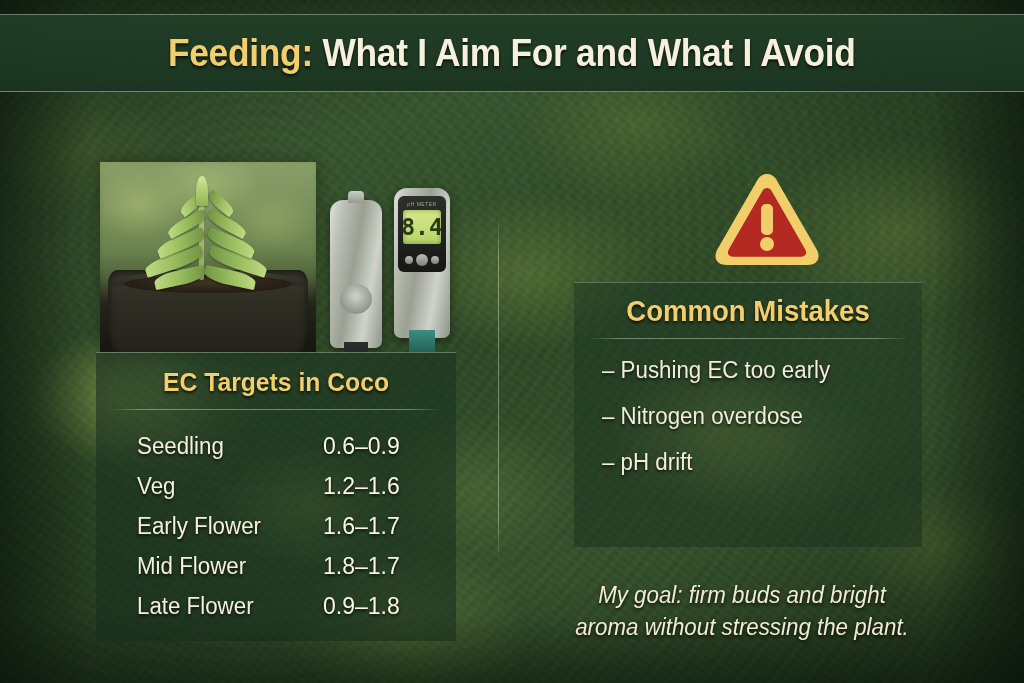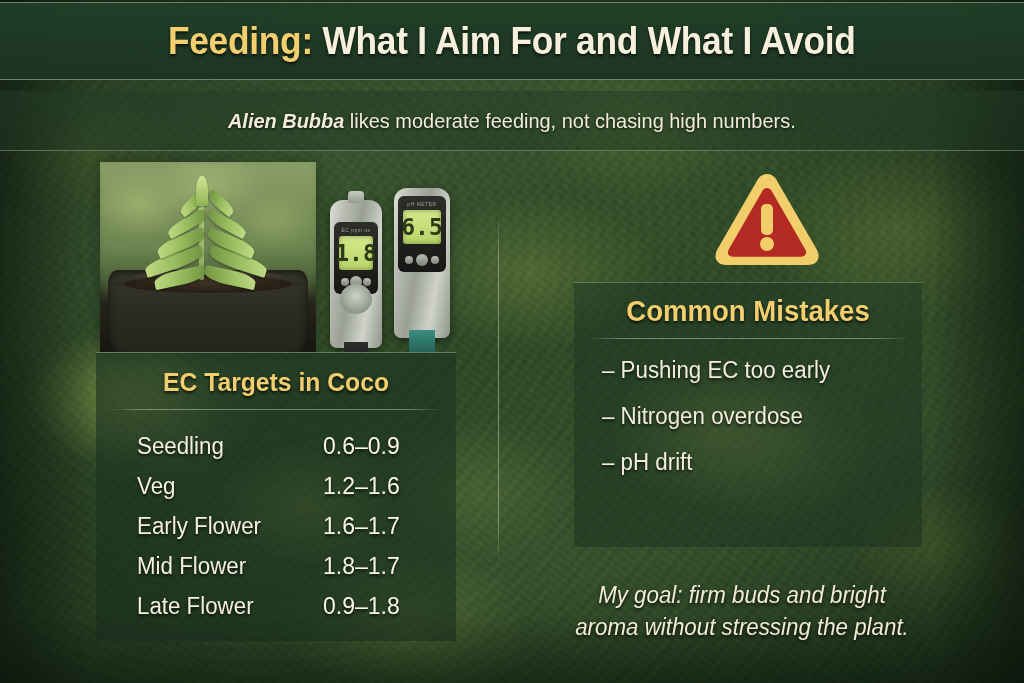--- a/index.html
+++ b/index.html
@@ -56,21 +56,21 @@
   .bg-vignette{
     position:absolute;inset:0;
     background:
       radial-gradient(ellipse 78% 78% at 50% 50%, rgba(0,0,0,0) 45%, rgba(6,16,8,.55) 100%),
       linear-gradient(to right, rgba(8,18,10,.55) 0%, rgba(0,0,0,0) 9%, rgba(0,0,0,0) 91%, rgba(8,18,10,.55) 100%),
       linear-gradient(to bottom, rgba(8,18,10,.35) 0%, rgba(0,0,0,0) 10%, rgba(0,0,0,0) 90%, rgba(8,18,10,.45) 100%);
   }
 
   
   .header-band{
-    position:absolute;left:0;right:0;top:2px;height:76px;
+    position:absolute;left:0;right:0;top:14px;height:76px;
     background:linear-gradient(180deg,rgba(34,63,40,.93),rgba(26,52,33,.95));
     border-top:1px solid rgba(206,220,190,.45);
     border-bottom:1px solid rgba(206,220,190,.45);
     display:flex;align-items:center;justify-content:center;
   }
   .title{
     font-family:"Liberation Sans", sans-serif;
     font-weight:bold;
     font-size:38px;
     letter-spacing:-.3px;
@@ -277,25 +277,20 @@
   <div class="bg-blobs"></div>
   <div class="bg-noise"></div>
   <div class="bg-vignette"></div>
 
   <div class="header-band">
     <div class="title">
       <span class="gold">Feeding:</span><span> What I Aim For and What I Avoid</span>
     </div>
   </div>
 
-  <div class="sub-band">
-    <div class="subtitle">
-      <b>Alien Bubba</b><span> likes moderate feeding, not chasing high numbers.</span>
-    </div>
-  </div>
 
   <div class="v-divider"></div>
 
   <div class="plant-photo">
     <div class="photo-blurbg"></div>
     <div class="pot">
       <div class="pot-rim"></div>
       <div class="soil"></div>
     </div>
     <div class="stem"></div>
@@ -308,40 +303,29 @@
     <div class="leaf" style="left:66px;top:56px;width:42px;height:12px;transform:rotate(-28deg);"></div>
     <div class="leaf r" style="left:106px;top:56px;width:42px;height:12px;transform:rotate(28deg);"></div>
     <div class="leaf" style="left:78px;top:36px;width:30px;height:11px;transform:rotate(-40deg);"></div>
     <div class="leaf r" style="left:106px;top:36px;width:30px;height:11px;transform:rotate(40deg);"></div>
     <div class="leaf" style="left:96px;top:14px;width:12px;height:30px;border-radius:50% 50% 10% 10%;background:linear-gradient(180deg,#d2e894,#8fb354);"></div>
   </div>
 
   <div class="meters-photo">
     <div class="meter meter-ec">
       <div class="meter-cap"></div>
-      <div class="meter-face">
-        <div class="lcd-top">EC  ppm  us</div>
-        <div class="lcd">
-          <span class="lcd-val">1.8</span>
-        </div>
-        <div class="btn-row">
-          <span class="mbtn"></span>
-          <span class="mbtn big"></span>
-          <span class="mbtn"></span>
-        </div>
-      </div>
       <div class="pad"></div>
       <div class="meter-tip"></div>
     </div>
 
     <div class="meter meter-ph">
       <div class="meter-face">
         <div class="lcd-top">pH METER</div>
         <div class="lcd">
-          <span class="lcd-val">6.5</span>
+          <span class="lcd-val">8.4</span>
         </div>
         <div class="btn-row">
           <span class="mbtn"></span>
           <span class="mbtn big"></span>
           <span class="mbtn"></span>
         </div>
       </div>
       <div class="meter-tip"></div>
     </div>
   </div>

